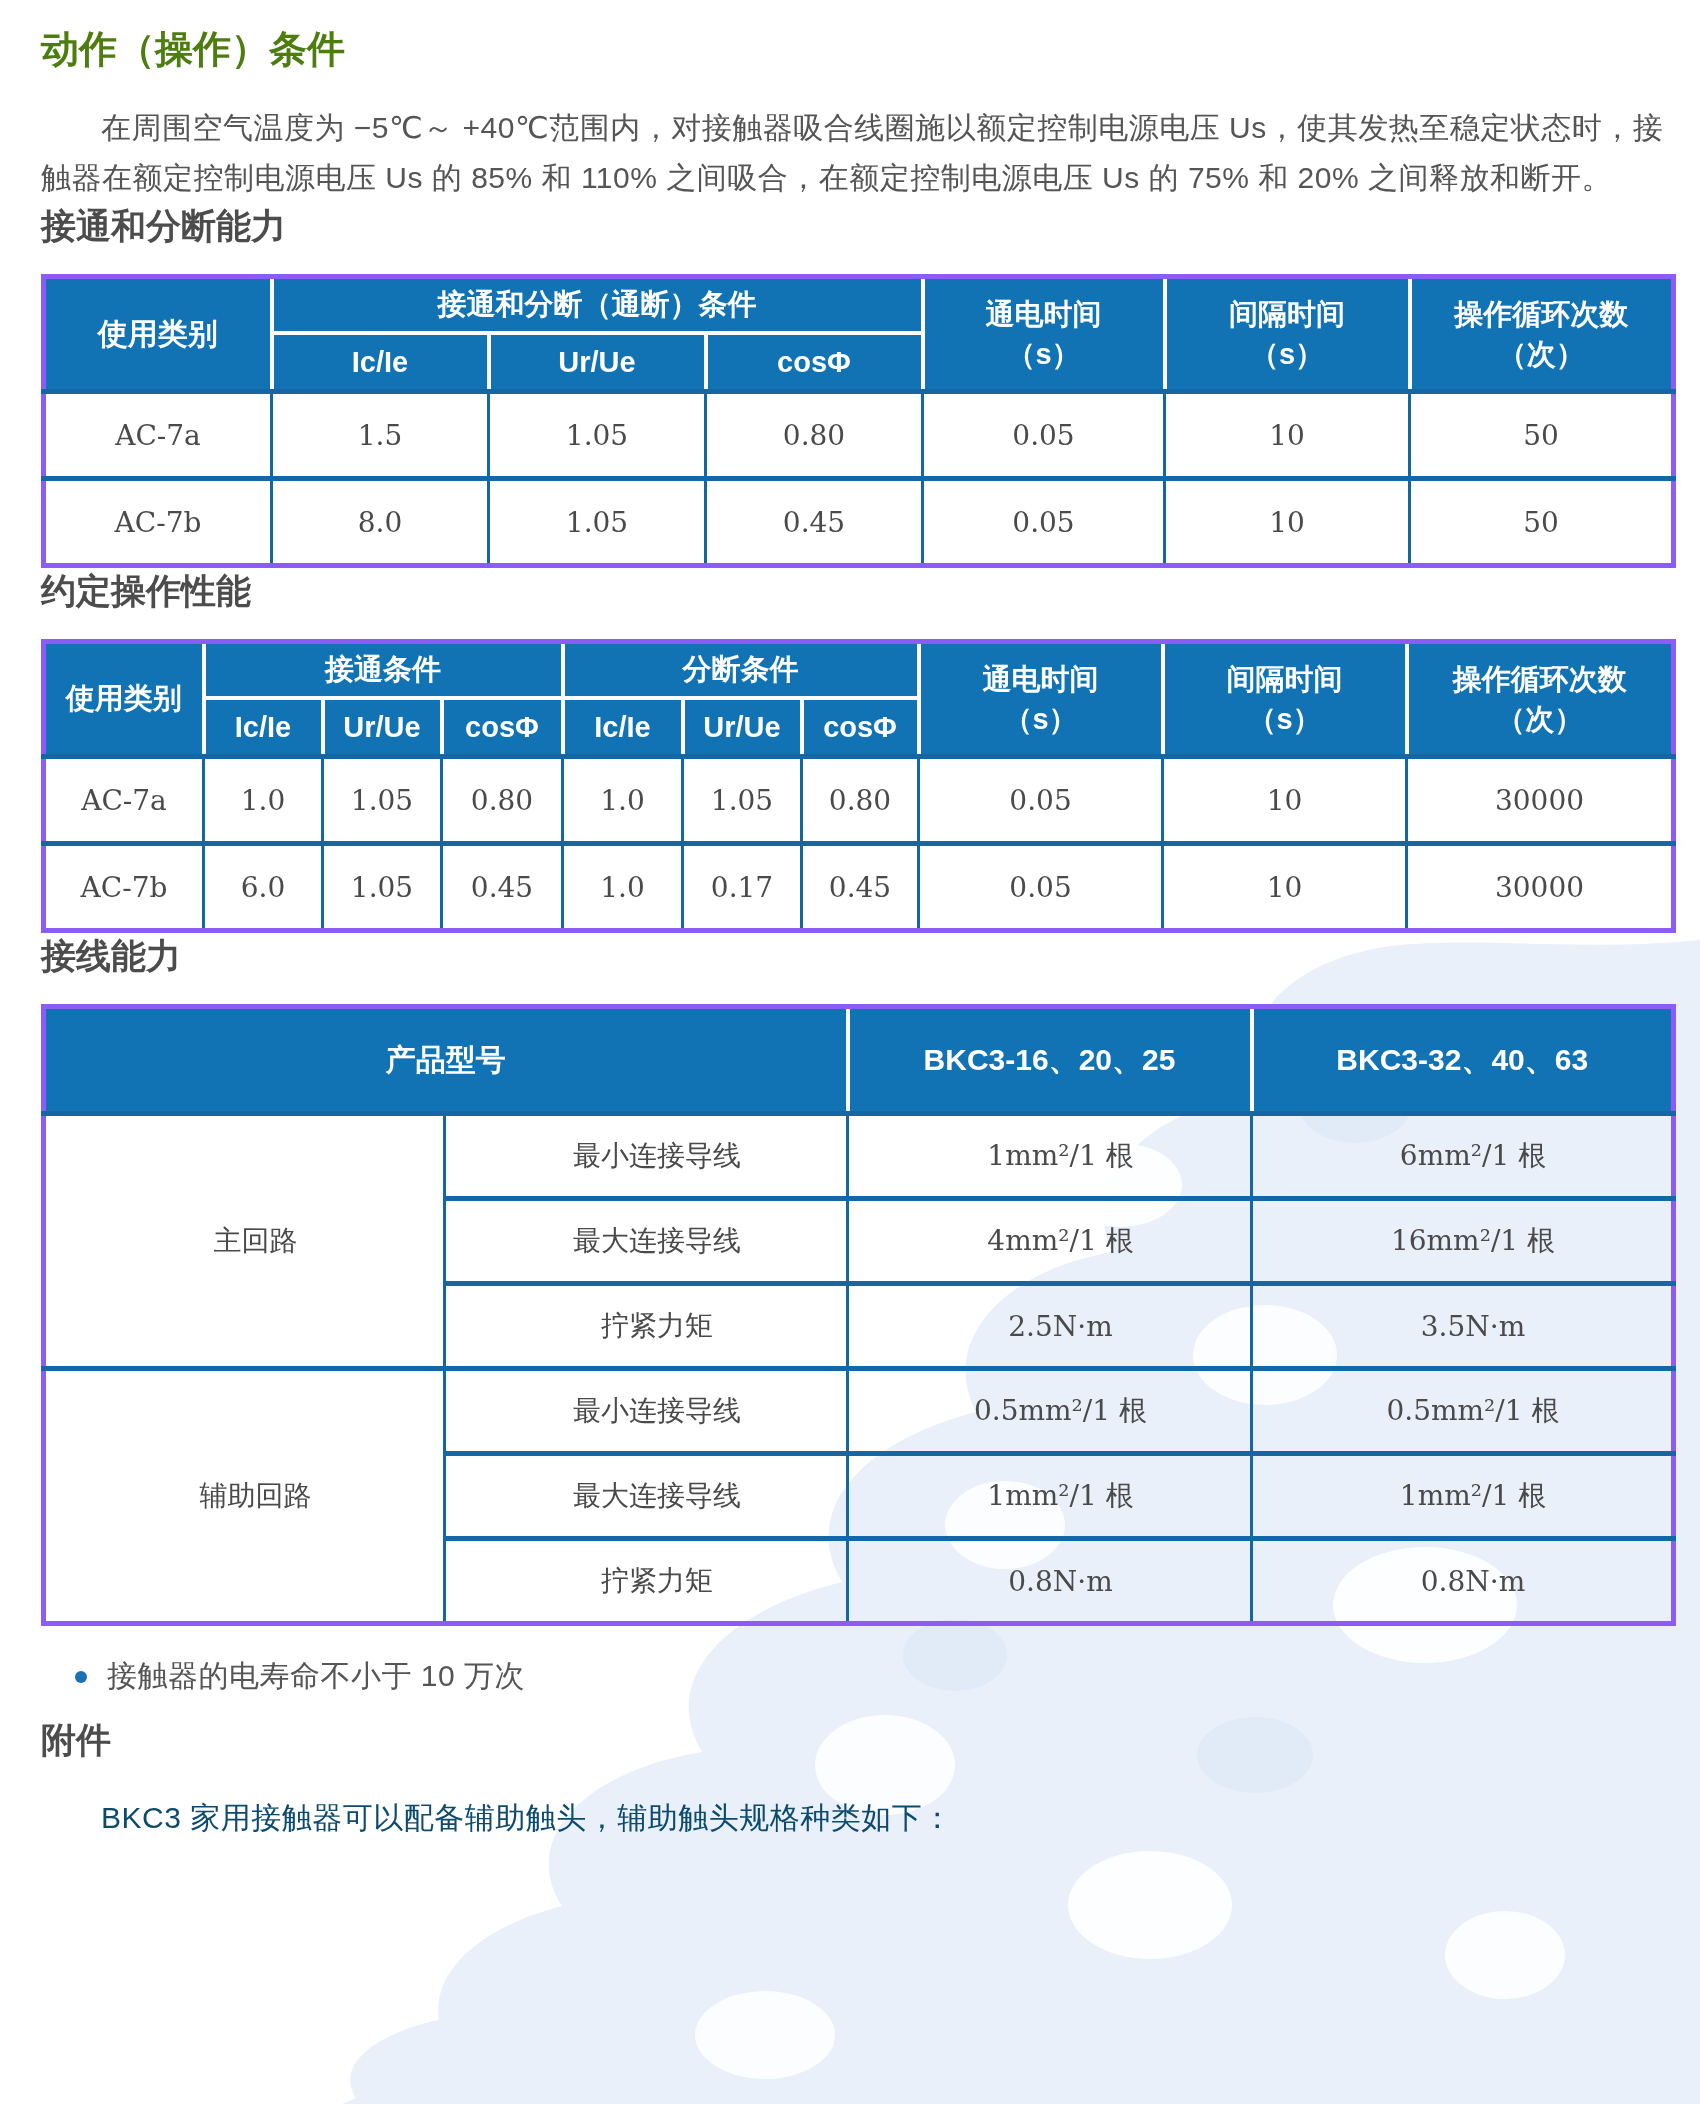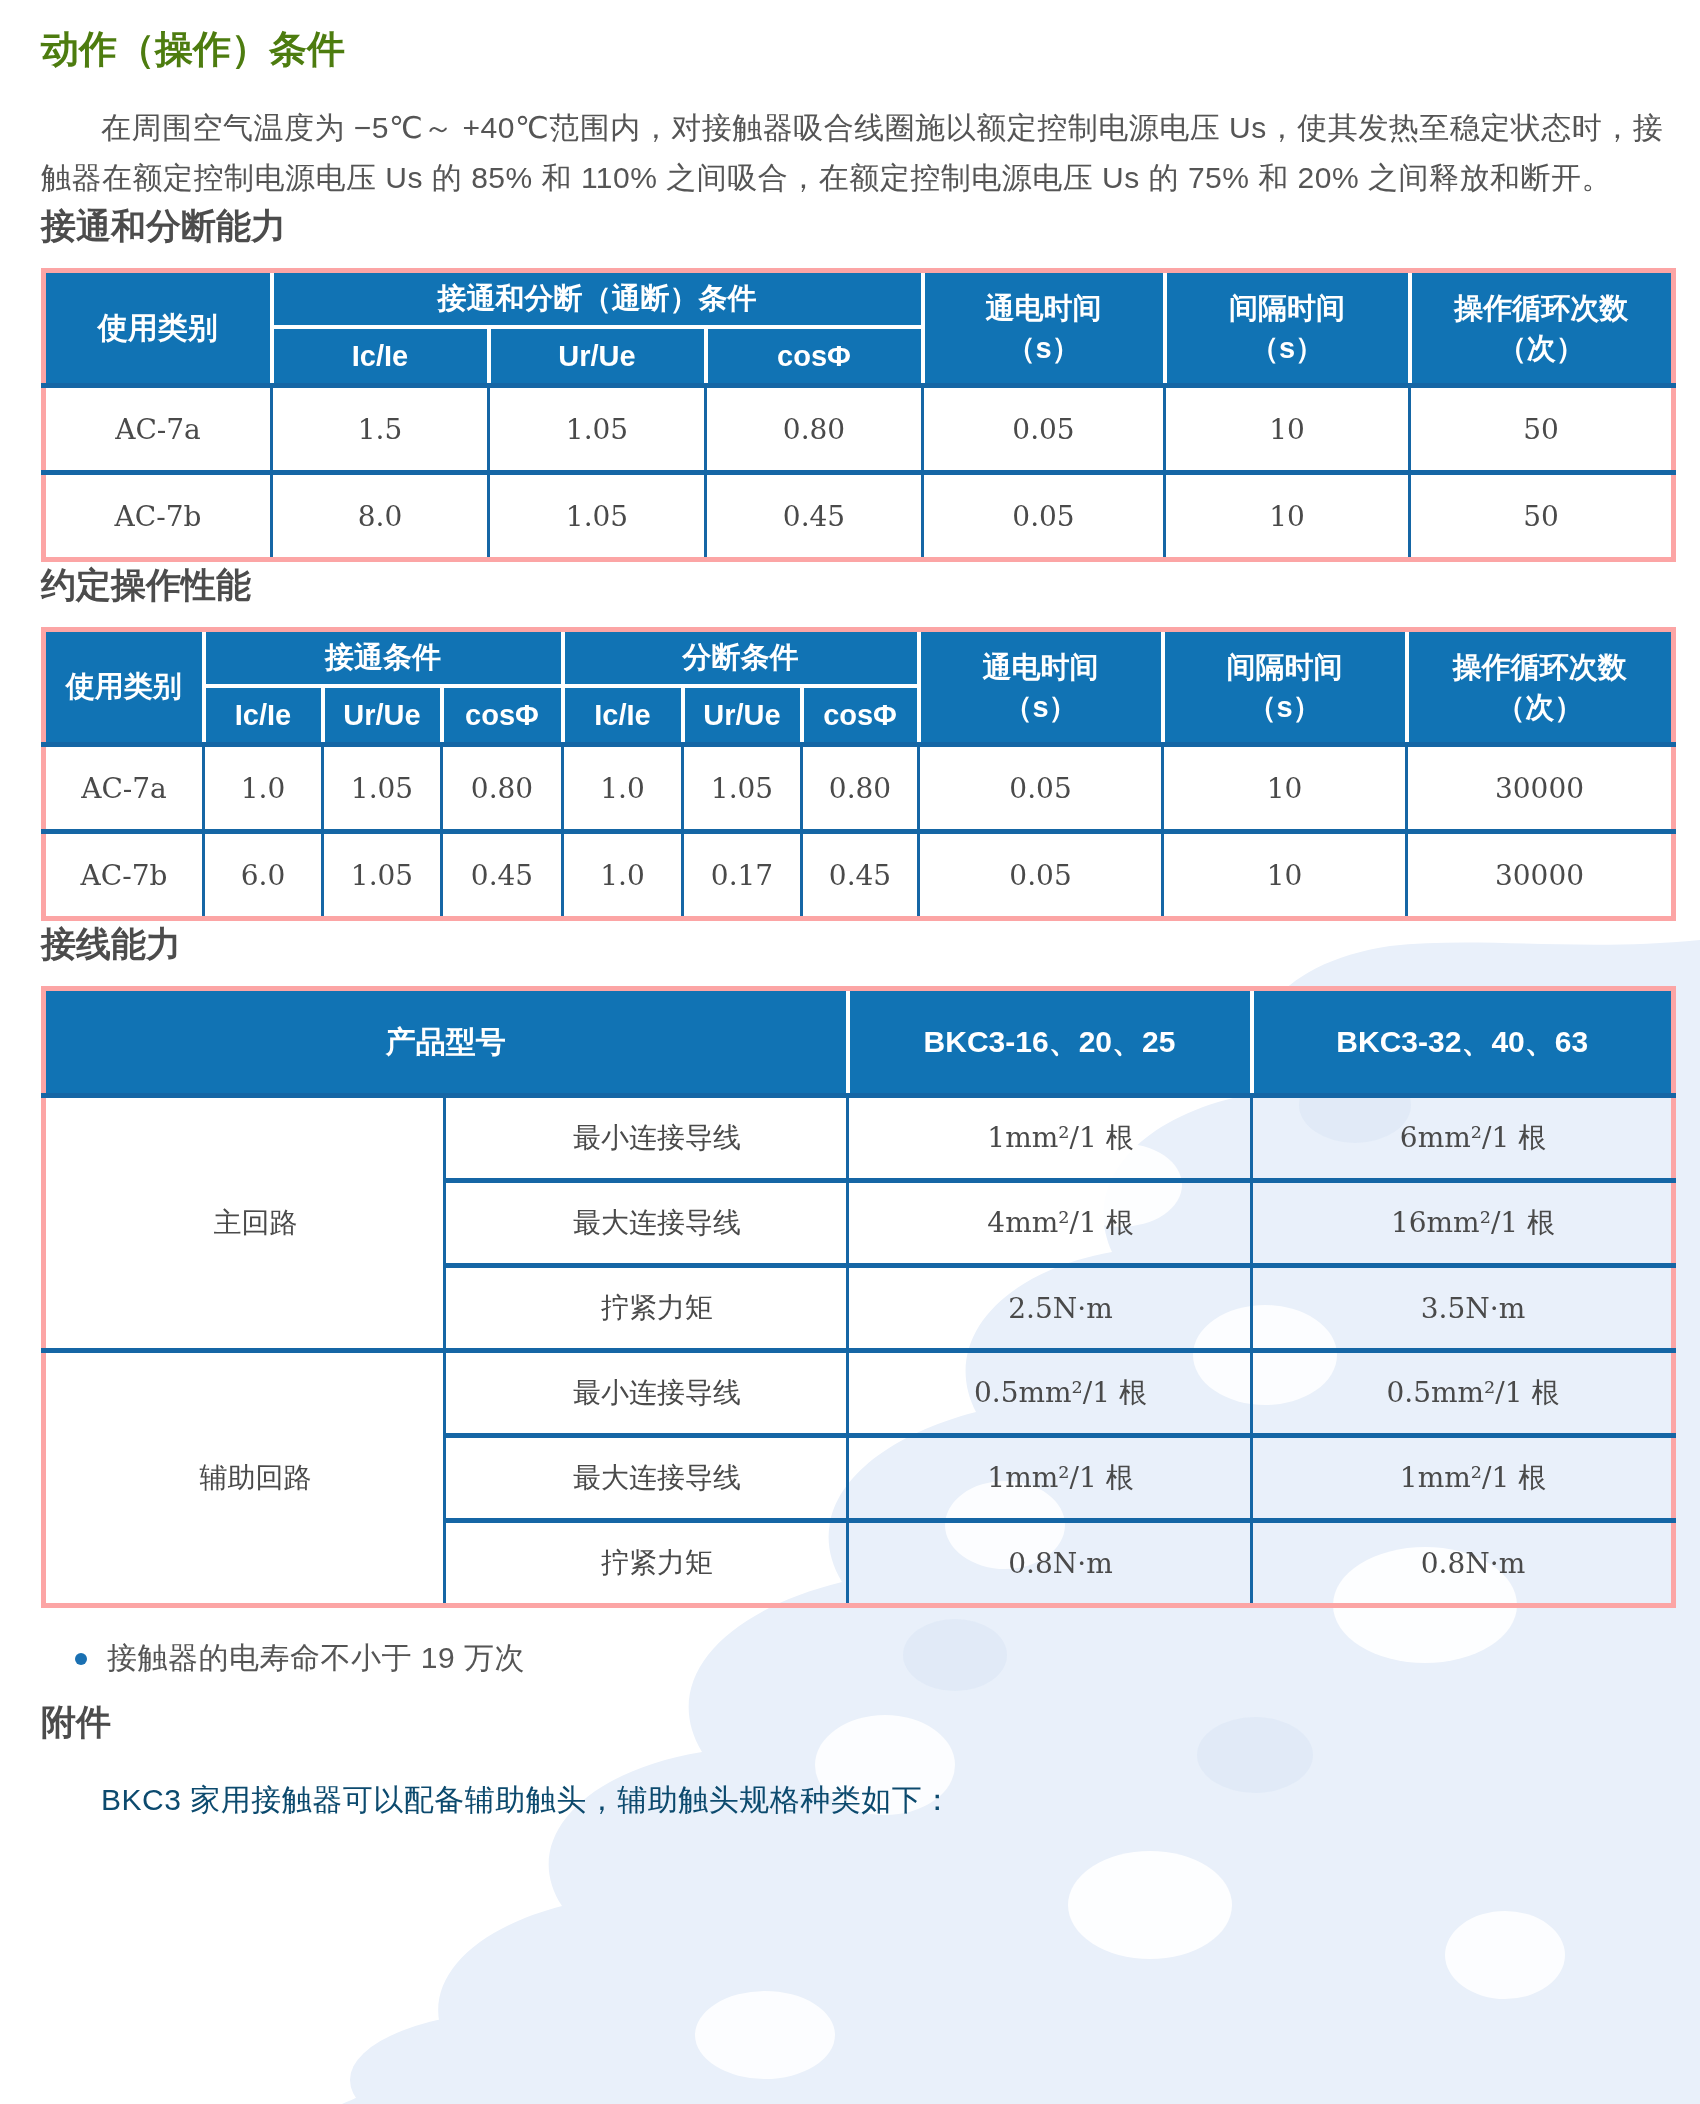--- a/index.html
+++ b/index.html
@@ -51,22 +51,22 @@
   .mt-sec1 { margin-top: 46px; }
   .mt-sec2 { margin-top: 58px; }
   .mt-sec3 { margin-top: 72px; }
   .mt-sec4 { margin-top: 52px; }
   .mt-sec5 { margin-top: 56px; }
 
   table.dtable {
     border-collapse: collapse;
     table-layout: fixed;
     width: 1630px;
-    margin-top: 18px;
-    border: 5px solid #fca5a5;
+    margin-top: 24px;
+    border: 5px solid #8b5cf6;
     background: transparent;
   }
   table.dtable th {
     background: #1173b4;
     color: #ffffff;
     font-weight: bold;
     font-size: 29px;
     text-align: center;
     vertical-align: middle;
     border: 4px solid #ffffff;
@@ -314,21 +314,21 @@
       <td>0.8N·m</td>
       <td>0.8N·m</td>
     </tr>
   </tbody>
     </table>
 
 
   <div class="bullet-list">
     <div class="bullet-row">
       <span class="bullet-dot"></span>
-      <span class="bullet-text">接触器的电寿命不小于 19 万次</span>
+      <span class="bullet-text">接触器的电寿命不小于 10 万次</span>
     </div>
   </div>
 
   <h2 class="section-title mt-sec5">附件</h2>
 
   <p class="accessory-text">BKC3 家用接触器可以配备辅助触头，辅助触头规格种类如下：</p>
 
 </div>
 
 </body></html>

